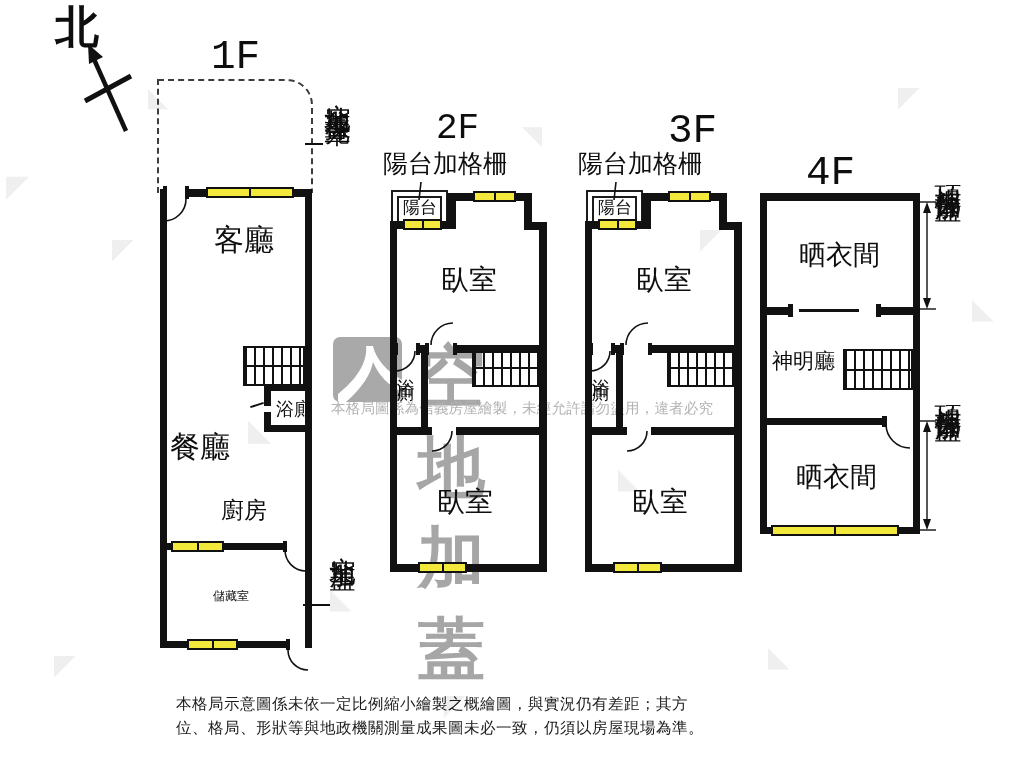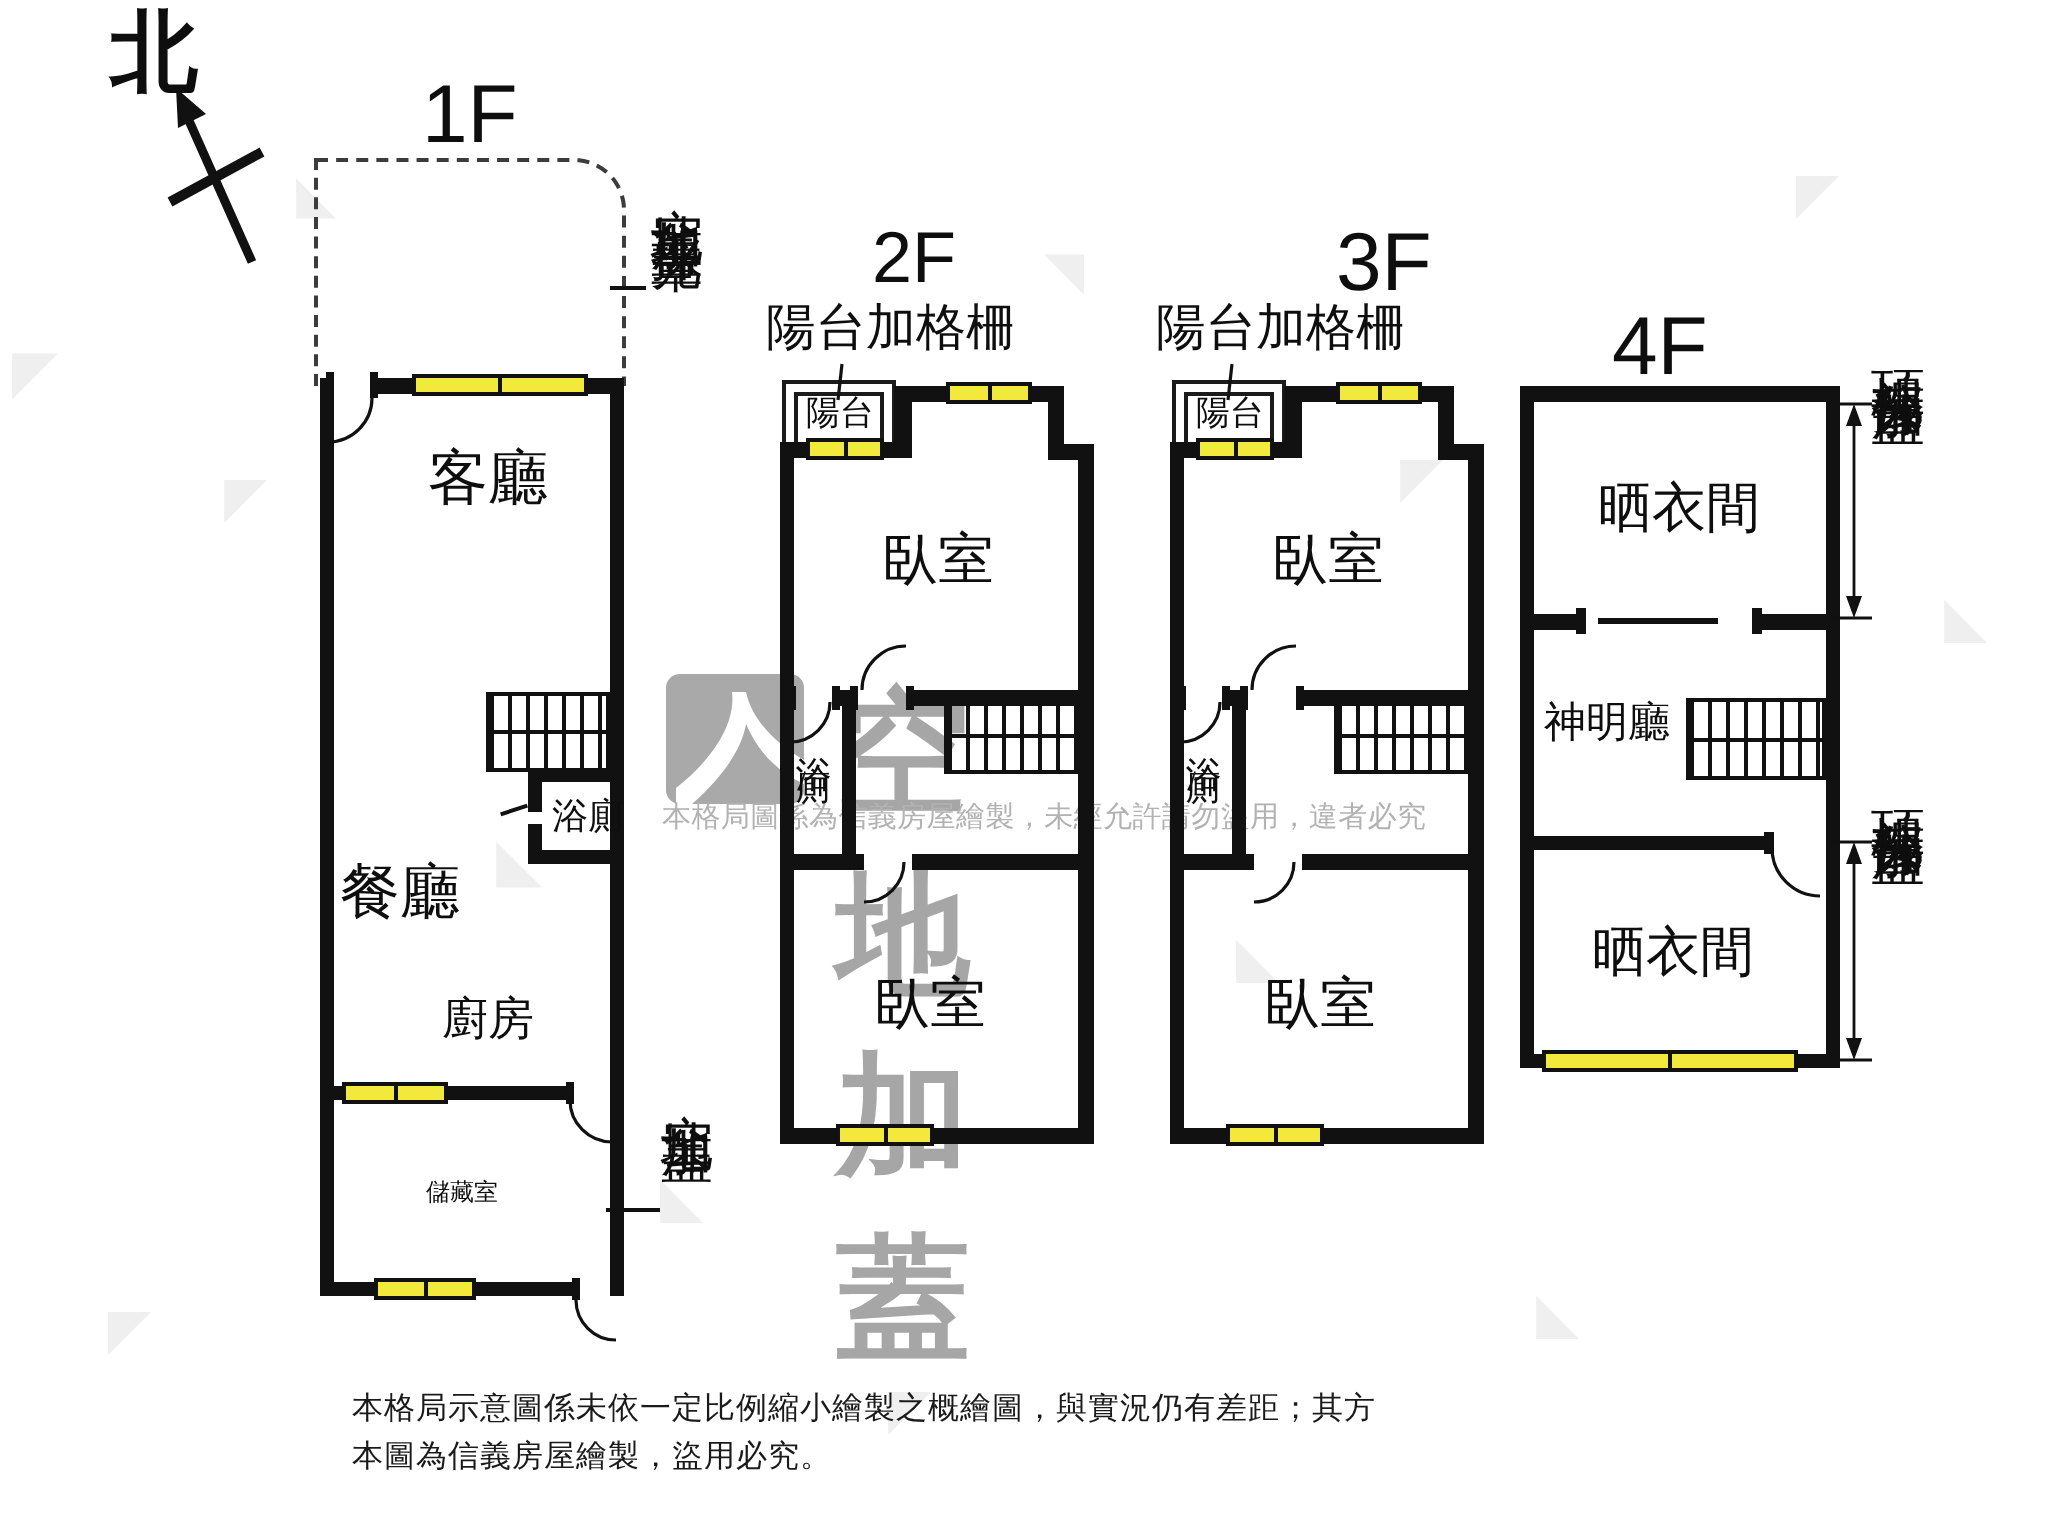--- a/index.html
+++ b/index.html
@@ -12,21 +12,21 @@
   .stairs{position:absolute;box-sizing:border-box;border:2px solid #111;z-index:2;
           background:repeating-linear-gradient(90deg,#111 0 2px,rgba(0,0,0,0) 2px 9px)}
   .stairs::after{content:"";position:absolute;left:-1px;right:-1px;top:50%;height:2px;margin-top:-1px;background:#111}
   .rail{position:absolute;box-sizing:border-box;border:2px solid #1b1b1b;border-bottom:none;z-index:2}
   .dash{position:absolute;border:2px dashed #3c3c3c;border-bottom:none;border-top-right-radius:26px;z-index:1}
   .thin{position:absolute;background:#111;z-index:2}
   
   .lbl{position:absolute;color:#0e0e0e;font-family:"DejaVu Serif","Liberation Serif",serif;
        white-space:nowrap;z-index:3;line-height:1.15}
   .vtext{writing-mode:vertical-rl;text-orientation:upright;letter-spacing:3px}
-  .title{font-family:Liberation Sans, sans-serif}
+  .title{font-family:Liberation Mono, monospace}
   
   .wm-scatter{position:absolute;color:#efefef;z-index:0;user-select:none}
   .wm-layer{position:absolute;z-index:1}
   #wm-brand{position:absolute;left:418px;top:331px;font-size:67px;font-weight:bold;
             color:#a6a6a6;font-family:"DejaVu Serif","Liberation Serif",serif;letter-spacing:1px;z-index:1}
   #wm-notice{position:absolute;left:331px;top:399px;font-size:14.5px;color:#b2b2b2;
              letter-spacing:.2px;z-index:1;font-family:"DejaVu Serif",serif;white-space:nowrap}
   #disclaimer{position:absolute;left:176px;top:692px;font-size:15.5px;color:#1a1a1a;
               line-height:24px;letter-spacing:.5px;z-index:3;font-family:"DejaVu Serif","Liberation Serif",serif}
   svg.lines{position:absolute;left:0;top:0;z-index:2}
@@ -226,16 +226,16 @@
       <line x1="915" y1="421" x2="936" y2="421" stroke-width="1.4"></line>
       <line x1="915" y1="530" x2="936" y2="530" stroke-width="1.4"></line>
       <line x1="927" y1="424" x2="927" y2="527" stroke-width="1.4"></line>
       <polygon points="927,421 923,432 931,432" fill="#111" stroke="none"></polygon>
       <polygon points="927,530 923,519 931,519" fill="#111" stroke="none"></polygon>
     </g>
   </svg>
 
   <div id="disclaimer">
     <div>本格局示意圖係未依一定比例縮小繪製之概繪圖，與實況仍有差距；其方</div>
-    <div>本圖為信義房屋繪製，盜用必究。</div>
+    <div>位、格局、形狀等與地政機關測量成果圖未必一致，仍須以房屋現場為準。</div>
   </div>
 
 </div>
 
 </body></html>

